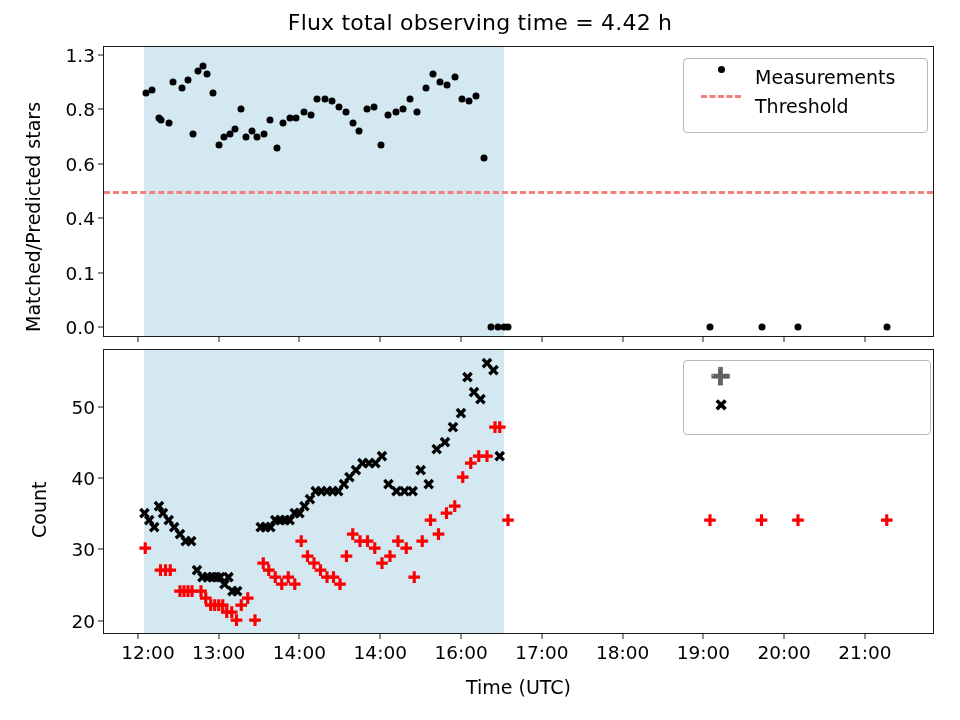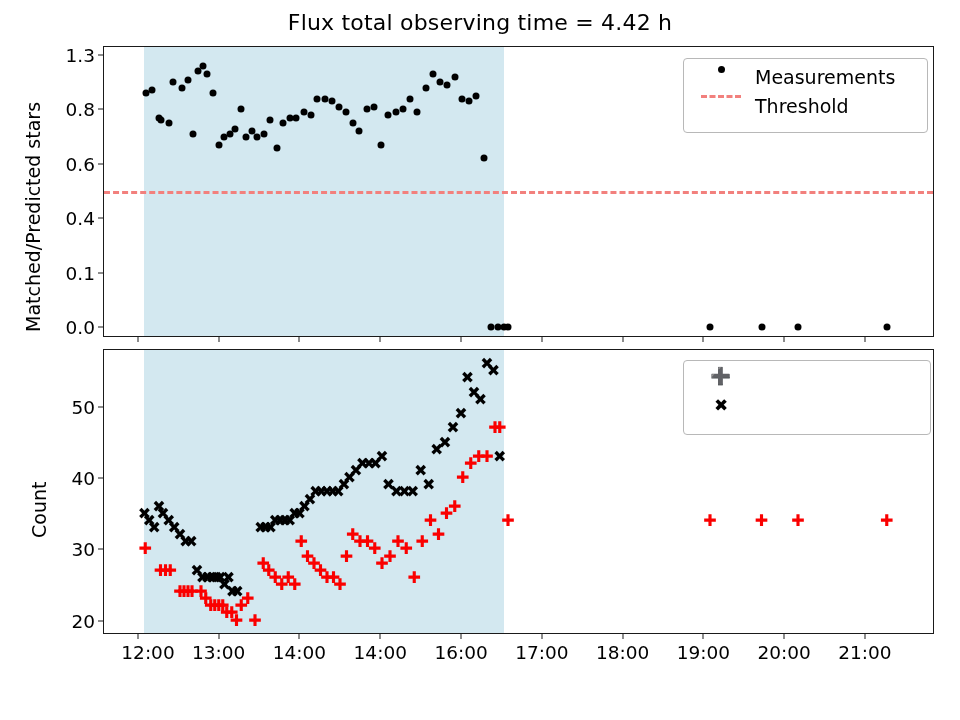--- a/index.html
+++ b/index.html
@@ -328,20 +328,21 @@
         <div class="xtickmark" style="left: 599.391px;"></div>
         <div class="xtick" style="left: 599.391px;">19:00</div>
         <div class="xtickmark" style="left: 680.172px;"></div>
         <div class="xtick" style="left: 680.172px;">20:00</div>
         <div class="xtickmark" style="left: 760.952px;"></div>
         <div class="xtick" style="left: 760.952px;">21:00</div>
       </div>
   </div>
 
   <div class="ylabel" id="ylab-bot">Count</div>
+  <div class="xlabel">Time (UTC)</div>
 
   <div class="legend" id="legend-bot">
     <div class="legrow">
       <span class="legkey">
           <span class="key-sym" style="color:#fa0000">➕</span>
         </span>
     </div>
     <div class="legrow">
       <span class="legkey">
           <span class="key-sym" style="color:#000000">✖</span>

